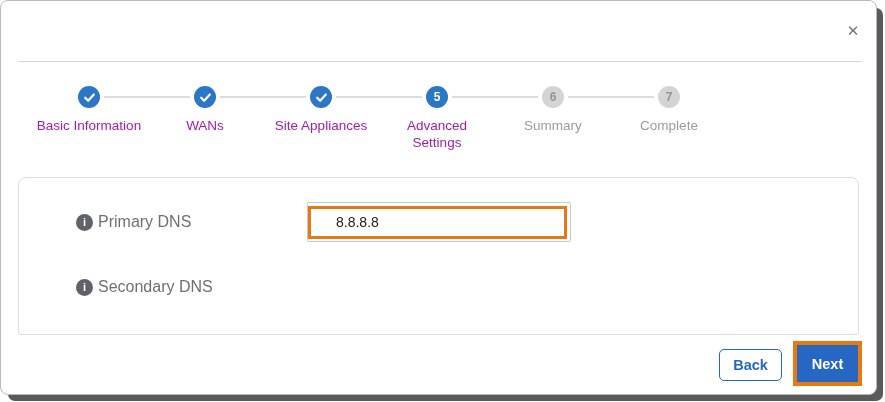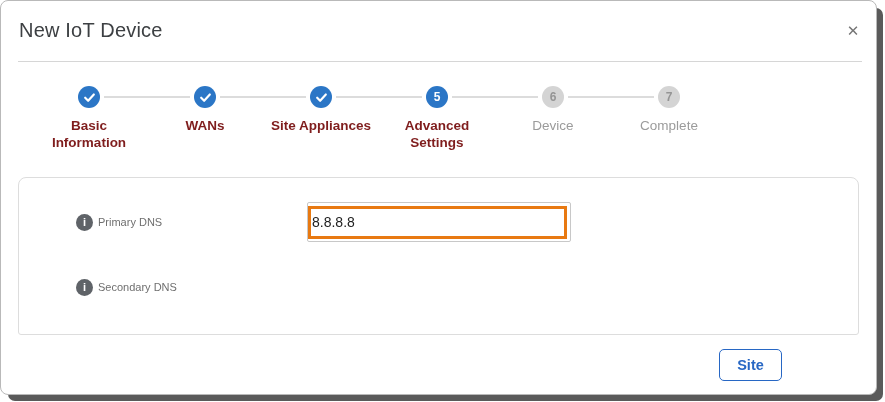--- a/index.html
+++ b/index.html
@@ -54,21 +54,21 @@
   .step.completed .circle, .step.active .circle { background: #2b76c6; }
   .step.pending .circle { background: #d4d4d4; }
   .circle .num { font-size: 12px; font-weight: 700; }
   .step.active .circle .num { color: #ffffff; }
   .step.pending .circle .num { color: #949494; }
   .check-icon { width: 13px; height: 13px; display: block; }
   .step-label {
     margin-top: 9px; max-width: 112px;
     text-align: center; font-size: 13.5px; line-height: 17px;
   }
-  .step.completed .step-label, .step.active .step-label { color: #7f1d1d; font-weight: 700; }
+  .step.completed .step-label, .step.active .step-label { color: #a21caf; font-weight: 400; }
   .step.pending .step-label { color: #9b9b9b; font-weight: 400; }
   
   .card {
     position: absolute; left: 17px; top: 176px;
     width: 841px; height: 158px;
     background: #ffffff;
     border: 1px solid #dddddd;
     border-radius: 8px 8px 3px 3px;
   }
   .field-row {
@@ -77,31 +77,31 @@
   }
   .info-icon {
     margin-left: 57px;
     width: 17px; height: 17px; border-radius: 50%;
     background: #5f6368; color: #ffffff;
     display: inline-flex; align-items: center; justify-content: center;
     font-size: 11px; font-weight: 700; font-style: normal;
     flex: 0 0 auto;
   }
   .field-label {
-    margin-left: 5px; font-size: 11px; color: #6f6f6f;
+    margin-left: 5px; font-size: 16px; color: #6f6f6f;
   }
   .input-wrap {
     position: absolute; left: 288px; top: 0;
     width: 264px; height: 40px;
   }
   .input-wrap input {
     width: 100%; height: 100%;
     border: 1px solid #c8c8c8; border-radius: 2px;
     background: #ffffff;
-    padding: 0 4px;
+    padding: 0 28px;
     font-family: "Liberation Sans", "DejaVu Sans", sans-serif;
     font-size: 14px; color: #212121;
     outline: none;
   }
   .field-highlight {
     position: absolute; left: 1px; right: 4px; top: 4px; bottom: 3px;
     border: 3px solid #e87911; pointer-events: none;
   }
   
   .back-btn {
@@ -123,21 +123,20 @@
     color: #ffffff; font-size: 14.5px; font-weight: 700;
     font-family: "Liberation Sans", "DejaVu Sans", sans-serif;
     cursor: pointer;
   }
 </style>
 </head>
 <body>
 
 <div class="dialog">
 
-  <div class="dlg-title">New IoT Device</div>
   <div class="close-btn">✕</div>
   <div class="header-divider"></div>
 
   <div class="stepper" id="stepper">
   <div class="step completed">
     <div class="connector"></div>
     <div class="circle">
       <svg class="check-icon" viewBox="0 0 24 24">
         <polyline points="4,12.5 9.5,18 20,6.5" fill="none" stroke="#ffffff" stroke-width="4" stroke-linecap="round" stroke-linejoin="round"></polyline>
       </svg>
@@ -177,21 +176,21 @@
     </div>
     <div class="step-label">Advanced Settings</div>
   </div>
 
   <div class="step pending">
     <div class="connector"></div>
     <div class="circle">
 
       <span class="num">6</span>
     </div>
-    <div class="step-label">Device</div>
+    <div class="step-label">Summary</div>
   </div>
 
   <div class="step pending">
 
     <div class="circle">
 
       <span class="num">7</span>
     </div>
     <div class="step-label">Complete</div>
   </div>
@@ -206,15 +205,18 @@
       <div class="field-highlight"></div>
     </div>
   </div>
 
   <div class="field-row" style="top: 89px;">
     <span class="info-icon">i</span>
     <span class="field-label">Secondary DNS</span>
   </div>
 </div>
 
-  <button class="back-btn">Site</button>
+  <button class="back-btn">Back</button>
+  <div class="next-highlight">
+    <button class="next-btn">Next</button>
+  </div>
 
 </div>
 
 </body></html>

